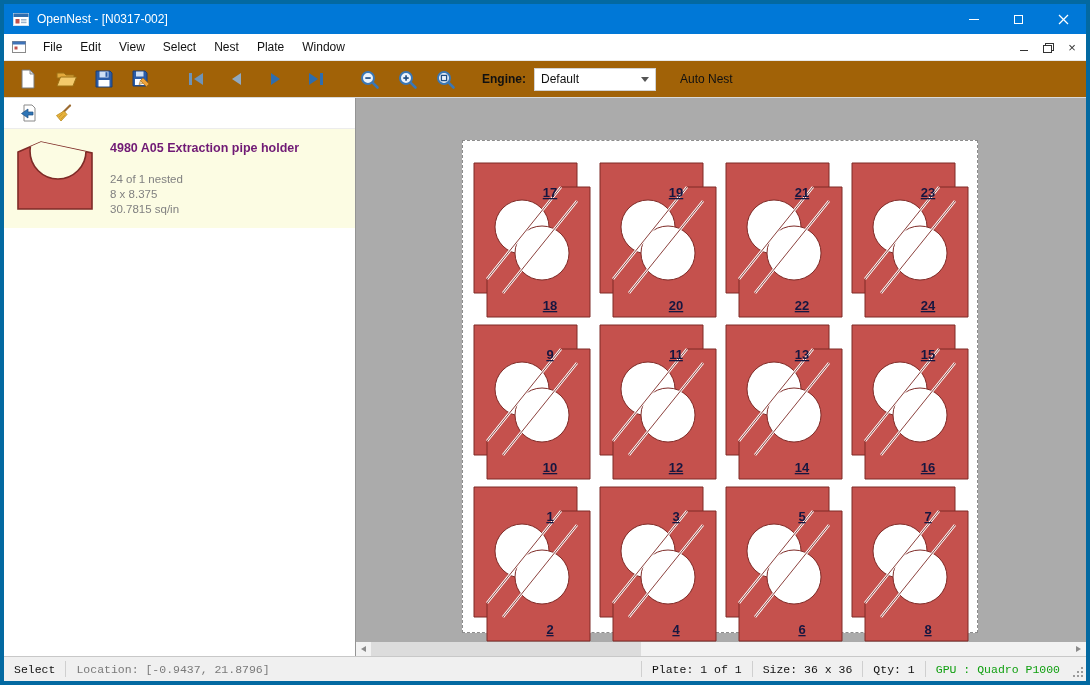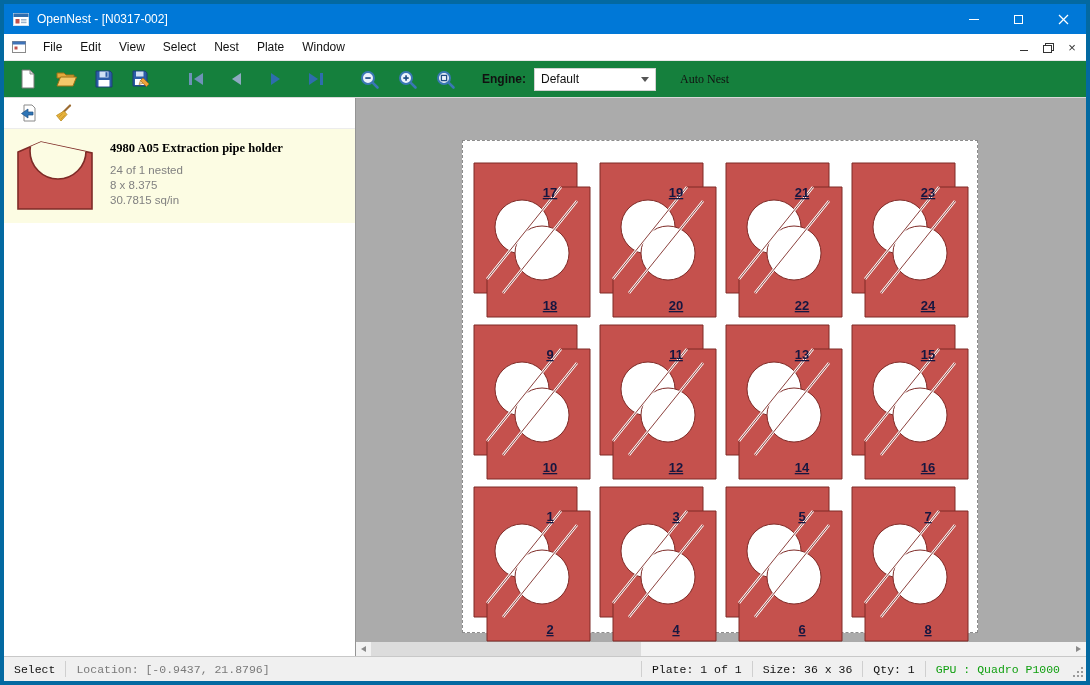--- a/index.html
+++ b/index.html
@@ -25,44 +25,44 @@
   .menu-item { padding:12px 9px; height:100%; display:flex; align-items:center; color:#111; cursor:default; }
   .menubar .m-spacer { flex:1; }
   .mdi-btn { width:20px; height:20px; display:flex; align-items:center; justify-content:center; margin-right:4px; }
   .g-mmin { width:8px; height:1px; background:#333; margin-top:7px; }
   .g-mrest { position:relative; width:10px; height:9px; }
   .g-mrest::before { content:""; position:absolute; left:2px; top:0; width:7px; height:6px; border:1px solid #333; }
   .g-mrest::after { content:""; position:absolute; left:0; top:2px; width:7px; height:6px; border:1px solid #333; background:#fff; }
   .g-mclose { font-size:13px; color:#333; line-height:1; }
 
   
-  .toolbar { height:37px; background:#15803d; display:flex; align-items:center; border-bottom:1px solid #d9d9d9; flex:0 0 auto; }
+  .toolbar { height:37px; background:#a16207; display:flex; align-items:center; border-bottom:1px solid #d9d9d9; flex:0 0 auto; }
   .t-btn { width:28px; height:28px; display:flex; align-items:center; justify-content:center; }
   .grp { display:flex; align-items:center; }
   .g-file { margin-left:10px; gap:10px; }
   .g-nav  { margin-left:26px; gap:12px; }
   .g-zoom { margin-left:26px; gap:10px; }
   .engine-lbl { margin-left:22px; font-weight:700; color:#111; }
   .combo { margin-left:8px; width:122px; height:23px; border:1px solid #d2d2d2; background:#fff; display:flex; align-items:center; padding:0 6px; }
   .combo .val { flex:1; color:#111; }
   .combo .chev { width:0; height:0; border-left:4px solid transparent; border-right:4px solid transparent; border-top:5px solid #555; }
-  .autonest { margin-left:24px; color:#111;font-family:Liberation Serif, serif; }
+  .autonest { margin-left:24px; color:#111; }
 
   
   .content { flex:1; display:flex; min-height:0; }
   .sidebar { width:352px; background:#fff; border-right:1px solid #949494; display:flex; flex-direction:column; }
   .tabstrip { height:26px; display:flex; align-items:flex-end; border-bottom:1px solid #ACACAC; padding-left:2px; background:#fff; }
   .tab { padding:0 24px; height:22px; display:flex; align-items:center; background:#F0F0F0; border:1px solid #ACACAC; border-bottom:none; margin-right:2px; color:#222; }
   .tab.active { background:#fff; height:25px; position:relative; z-index:2; margin-bottom:-1px; border-bottom:1px solid #fff; }
   .minibar { height:31px; display:flex; align-items:center; padding-left:10px; gap:10px; border-bottom:1px solid #ececec; background:#fff; }
   .mb-btn { width:26px; height:24px; display:flex; align-items:center; justify-content:center; }
   .draw-item { display:flex; background:var(--sel-bg); padding:8px 6px 10px 10px; }
   .thumb { flex:0 0 aupx; margin-right:14px; display:flex; align-items:flex-start; }
   .d-info { padding-top:4px; }
-  .d-title { font-weight:700; font-size:12.5px; color:#000000; margin-bottom:8px;font-family:Liberation Serif, serif; }
+  .d-title { font-weight:700; font-size:12.5px; color:#701a75; margin-bottom:18px; }
   .d-line { color:#818181; font-size:11.5px; margin-bottom:3px; }
 
   .canvas { flex:1; background:var(--canvas-bg); position:relative; overflow:hidden; }
   .plate { position:absolute; left:106px; top:12px; width:516px; height:493px; background:#fff; border:1px dashed #8c8c8c;margin-top:30px; }
   .plate svg { display:block; }
   .plate text { font:700 13px "Liberation Sans","DejaVu Sans",sans-serif; text-decoration:underline; }
 
   .hscroll { position:absolute; left:0; right:0; bottom:0; height:14px; background:#F2F2F2; display:flex; }
   .hs-arrow { width:15px; height:14px; display:flex; align-items:center; justify-content:center; }
   .hs-tri-l { width:0;height:0;border-top:3.5px solid transparent;border-bottom:3.5px solid transparent;border-right:5px solid #8a8a8a; }

